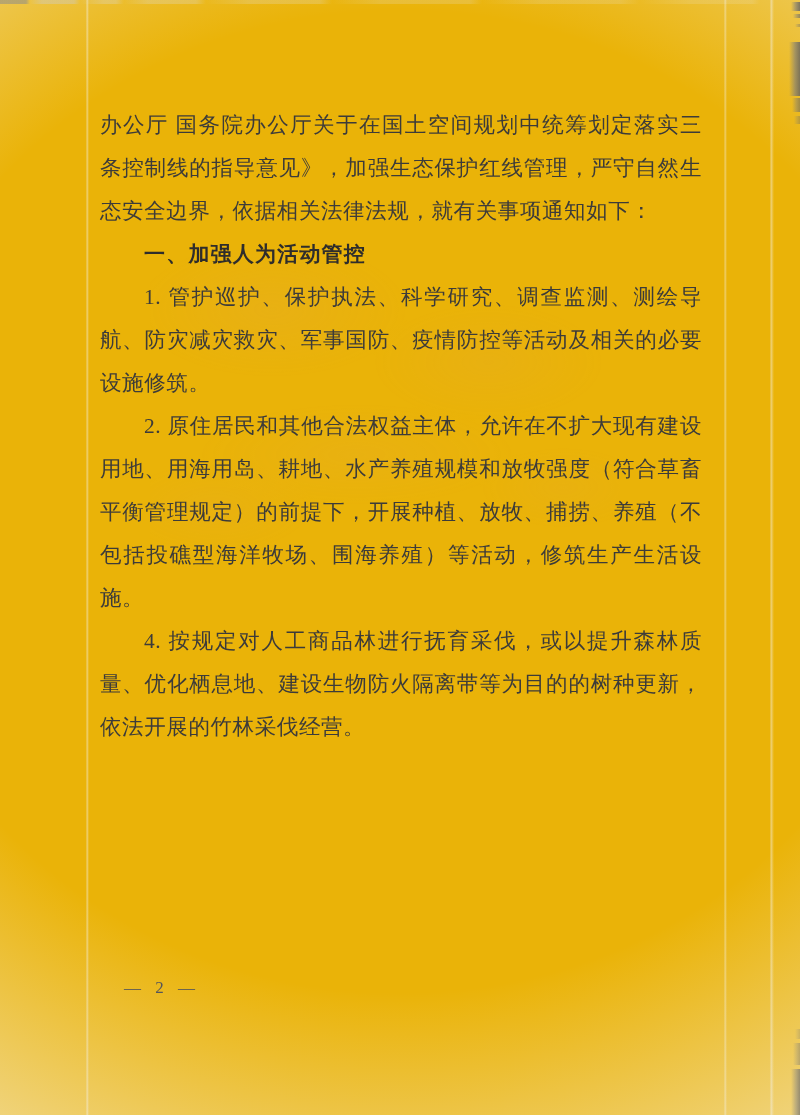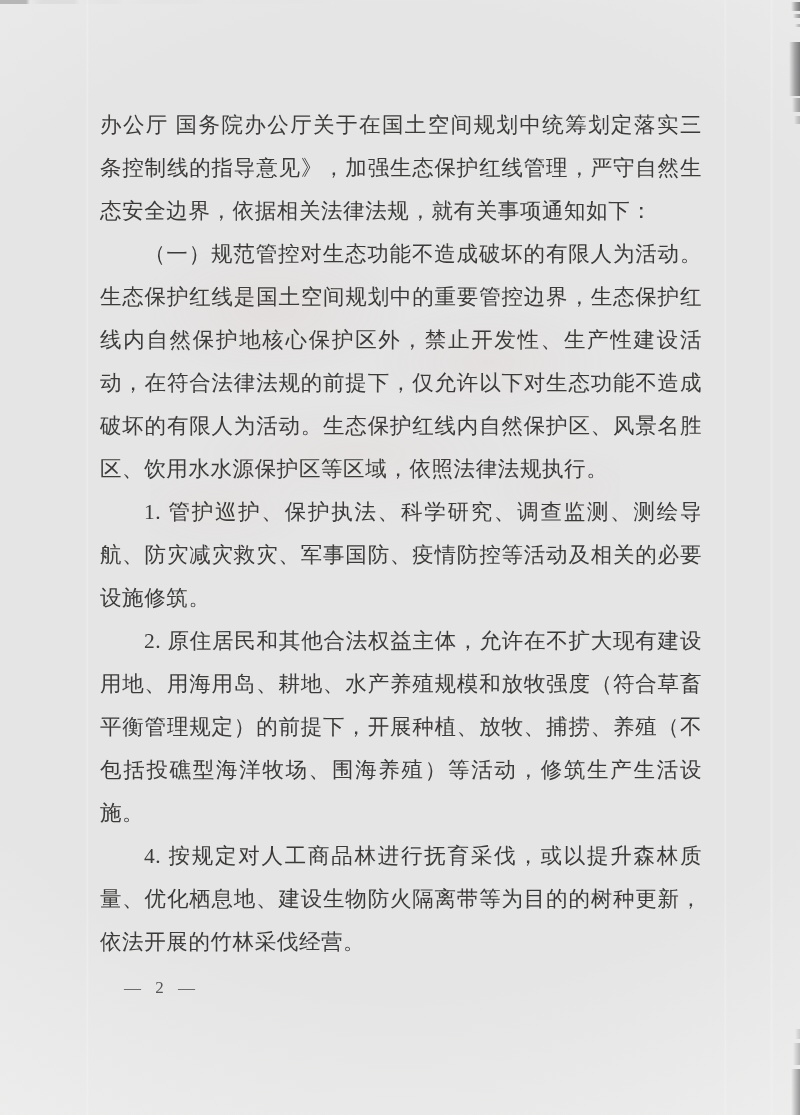--- a/index.html
+++ b/index.html
@@ -12,21 +12,21 @@
     background: #ffffff;
     font-family: "Liberation Serif", "DejaVu Serif", serif;
     overflow: hidden;
     position: relative;
   }
 
   
   .page {
     position: absolute;
     inset: 0;
-    background: #e5e5e5;
+    background: #eab308;
     overflow: hidden;
   }
 
   
   .paper-tone {
     position: absolute;
     inset: 0;
     background:
       radial-gradient(ellipse 120% 80% at 50% 45%, rgba(255,255,255,0) 55%, rgba(246,245,244,0.85) 100%);
     pointer-events: none;
@@ -199,22 +199,22 @@
   <div class="edge-right-bottom">
     <div class="seg" style="bottom:0px;height:46px;width:9px;"></div>
     <div class="seg" style="bottom:50px;height:22px;width:7px;opacity:0.6;"></div>
     <div class="seg" style="bottom:76px;height:10px;width:5px;opacity:0.38;"></div>
   </div>
 
   <div class="content line-block">
 
     <p class="para no-indent">办公厅 国务院办公厅关于在国土空间规划中统筹划定落实三条控制线的指导意见》，加强生态保护红线管理，严守自然生态安全边界，依据相关法律法规，就有关事项通知如下：</p>
 
-
-    <p class="para">（一）规范管控对生态功能不造成破坏的有限人为活动。生态保护红线是国土空间规划中的重要管控边界，生态保护红线内自然保护地核心保护区外，禁止开发性、生产性建设活动，在符合法律法规的前提下，仅允许以下对生态功能不造成破坏的有限人为活动。生态保护红线内自然保护区、风景名胜区、饮用水水源保护区等区域，依照法律法规执行。</p>
+    <p class="heading">一、加强人为活动管控</p>
+
 
     <p class="para">1. 管护巡护、保护执法、科学研究、调查监测、测绘导航、防灾减灾救灾、军事国防、疫情防控等活动及相关的必要设施修筑。</p>
 
     <p class="para">2. 原住居民和其他合法权益主体，允许在不扩大现有建设用地、用海用岛、耕地、水产养殖规模和放牧强度（符合草畜平衡管理规定）的前提下，开展种植、放牧、捕捞、养殖（不包括投礁型海洋牧场、围海养殖）等活动，修筑生产生活设施。</p>
 
 
     <p class="para">4. 按规定对人工商品林进行抚育采伐，或以提升森林质量、优化栖息地、建设生物防火隔离带等为目的的树种更新，依法开展的竹林采伐经营。</p>
 
   </div>
 

